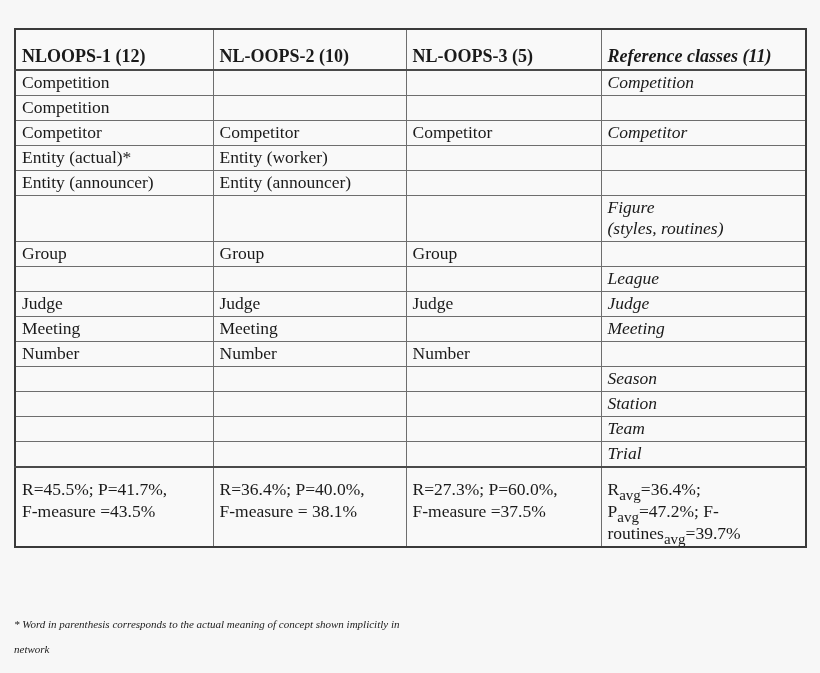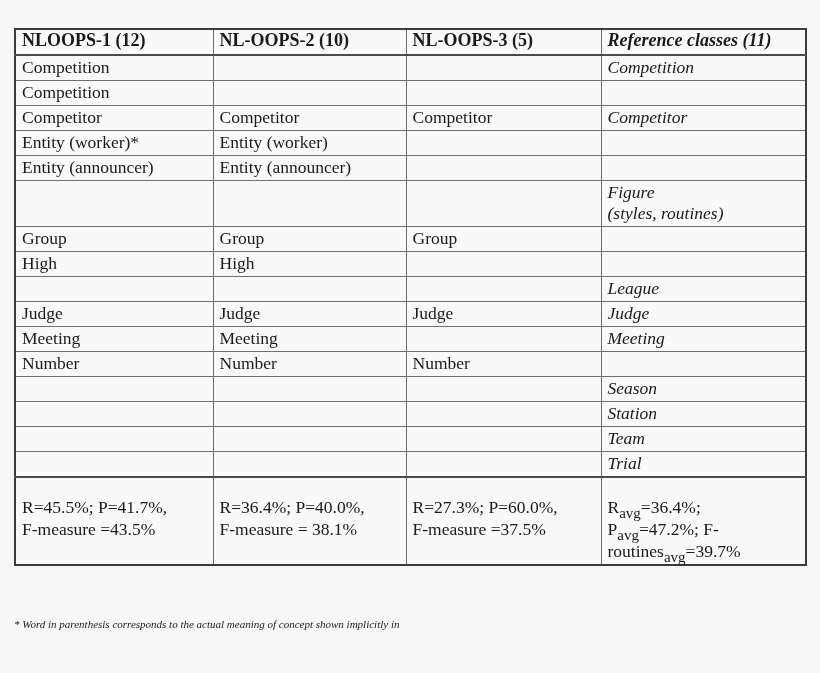--- a/index.html
+++ b/index.html
@@ -59,21 +59,21 @@
 
   
   table.concept-table {
     border: 2px solid #3a3a3a;
   }
   tr.header-row th {
     border-top: none;
     border-bottom: 2px solid #4a4a4a;
     font-weight: bold;
     font-size: 18px;
-    padding-top: 0px;
+    padding-top: 16px;
     height: 26px;
   }
   tr.header-row th.ref-col {
     font-style: italic;
   }
 
   
   td.ref-col, th.ref-col {
     border-left: 3px double #3a3a3a;
     font-style: italic;
@@ -86,21 +86,21 @@
 
   td.bold { font-weight: bold; }
   td.indent { padding-left: 18px; }
 
   tr.tall td { height: 46px; }
   tr.stats td {
     height: 68px;
     border-top: 2px solid #4a4a4a;
     font-style: normal;
     font-weight: normal;
-    padding-top: 18px;
+    padding-top: 10px;
     line-height: 22px;
   }
   tr.stats td.ref-col {
     font-style: normal;
     font-weight: normal;
   }
   tr.last-empty td {
     border-bottom: 2px solid #4a4a4a;
   }
 
@@ -163,21 +163,21 @@
         </tr>
 
         <tr>
           <td class="bold">Competitor</td>
           <td class="bold">Competitor</td>
           <td class="bold">Competitor</td>
           <td class="ref-col">Competitor</td>
         </tr>
 
         <tr>
-          <td>Entity (worker)*</td>
+          <td>Entity (actual)*</td>
           <td>Entity (worker)</td>
           <td></td>
           <td class="ref-col"></td>
         </tr>
 
         <tr>
           <td>Entity (announcer)</td>
           <td>Entity (announcer)</td>
           <td></td>
           <td class="ref-col"></td>
@@ -193,26 +193,20 @@
           </td>
         </tr>
 
         <tr>
           <td>Group</td>
           <td>Group</td>
           <td>Group</td>
           <td class="ref-col"></td>
         </tr>
 
-        <tr>
-          <td>High</td>
-          <td>High</td>
-          <td></td>
-          <td class="ref-col"></td>
-        </tr>
 
         <tr>
           <td></td>
           <td></td>
           <td></td>
           <td class="ref-col">League</td>
         </tr>
 
         <tr>
           <td class="bold">Judge</td>
@@ -284,15 +278,16 @@
             <span>routines</span><sub>avg</sub><span>=39.7%</span>
           </td>
         </tr>
 
       </tbody>
     </table>
   </div>
 
   <div class="footnote">
     <span>* Word in parenthesis corresponds to the actual meaning of concept shown implicitly in</span>
+    <span class="line2">network</span>
   </div>
 
 </div>
 
 </body></html>

